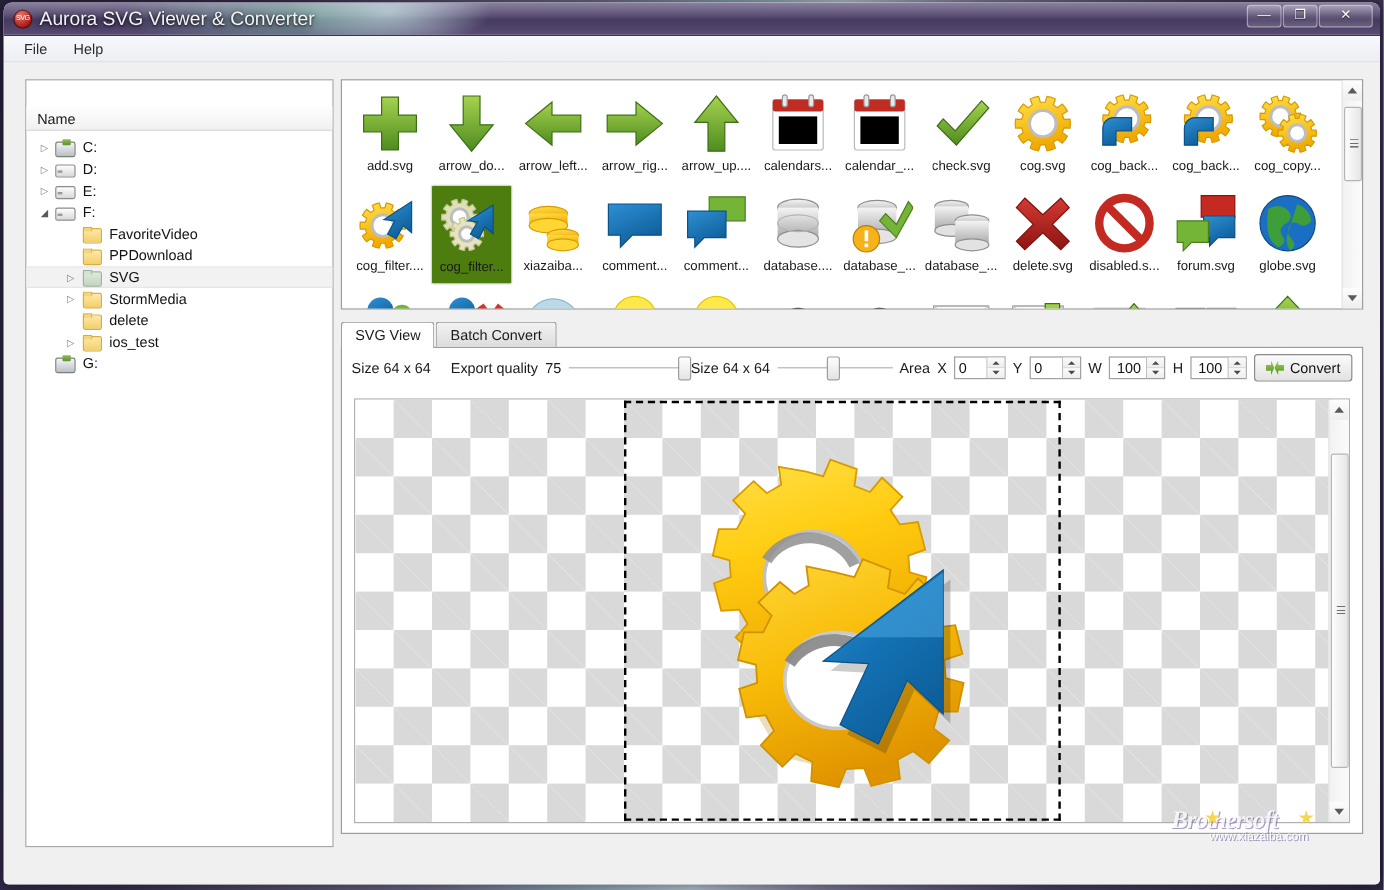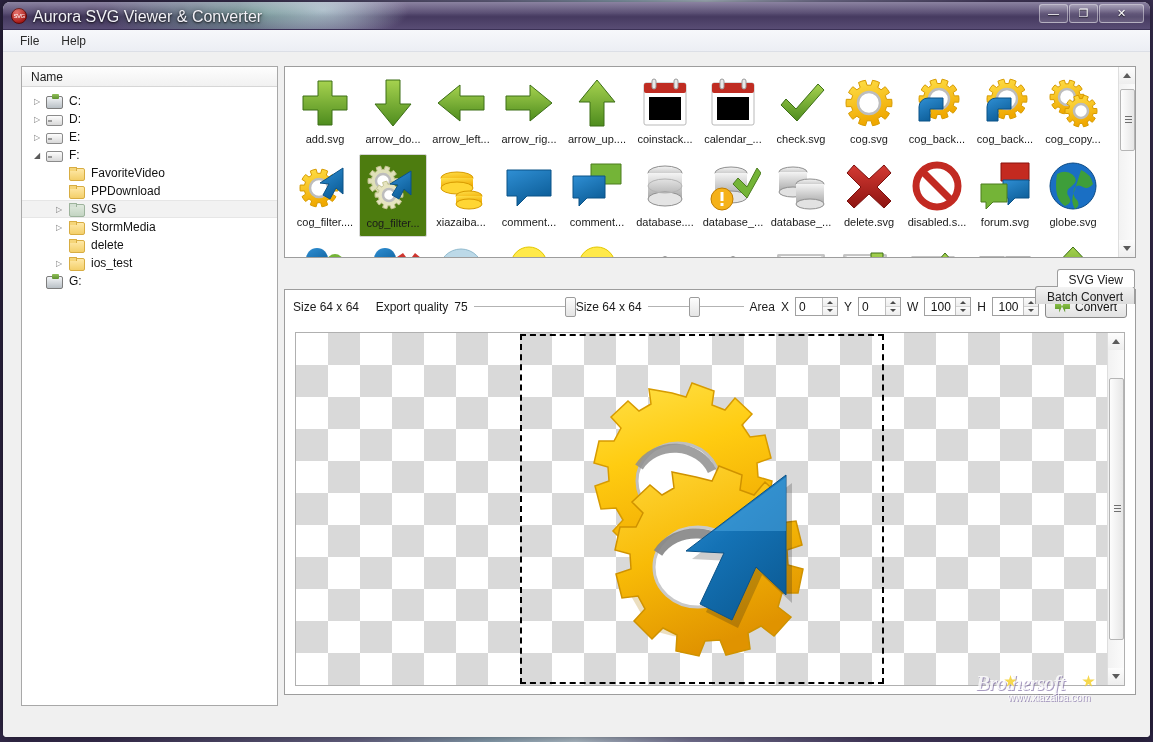--- a/index.html
+++ b/index.html
@@ -95,20 +95,21 @@
     width: 257px; height: 640px;
     background: #ffffff;
     border: 1px solid #a8a8a8;
   }
   #tree-header {
     height: 20px;
     background: linear-gradient(180deg,#fefefe,#f1f1f1);
     border-bottom: 1px solid #d6d6d6;
     font-size: 12px; color: #1b1b1b;
     padding: 3px 0 0 9px;
+    margin-top: 22px;
   }
   #tree-list { padding: 5px 0 0 0; }
   .tree-row {
     height: 18px; display: flex; align-items: center;
     font-size: 12px; color: #111;
     padding-left: 8px;
   }
   .tree-row.sel { background: #f2f2f2; border-top:1px solid #e6e6e6; border-bottom:1px solid #e6e6e6; }
   .twisty {
     width: 14px; text-align: center; color: #808080; font-size: 8px;
@@ -212,21 +213,21 @@
     content:""; position:absolute; left:4px; top:50%; margin-top:-4px;
     width:7px; height:7px;
     background: repeating-linear-gradient(180deg,#6f6f6f 0 1px, transparent 1px 3px);
   }
 
   
   #tabs {
     margin-top: 10px;
     height: 21px;
     display: flex; align-items: flex-end;
-    position: relative; z-index: 2; flex-direction: column;
+    position: relative; z-index: 2;
   }
   .tab {
     height: 21px; padding: 3px 11px 0 11px;
     font-size: 12px; color: #1b1b1b;
     border: 1px solid #9d9d9d; border-bottom: none;
     background: linear-gradient(180deg,#f3f3f3,#dcdcdc);
     border-radius: 3px 3px 0 0;
     margin-right: 1px;
   }
   .tab.active {
@@ -608,21 +609,21 @@
                         <stop offset="0" stop-color="#d43a33"></stop>
                         <stop offset="1" stop-color="#8d1411"></stop>
                       </linearGradient>
                     </defs>
                     <rect x="7" y="8" width="42" height="42" rx="2" fill="#ffffff" stroke="#b9b9b9"></rect>
                     <rect x="7" y="8" width="42" height="10" rx="2" fill="#c02c22"></rect>
                     <rect x="15" y="4" width="4" height="10" rx="2" fill="#e8e8e8" stroke="#9a9a9a"></rect>
                     <rect x="37" y="4" width="4" height="10" rx="2" fill="#e8e8e8" stroke="#9a9a9a"></rect>
                     <rect x="12" y="22" width="32" height="23" fill="#000000"></rect>
                   </svg></div>
-                <div class="icon-name">coinstack...</div>
+                <div class="icon-name">calendars...</div>
               </div>
               <div class="icon-cell">
                 <div class="icon-art"><svg viewBox="0 0 56 56" width="56" height="56">
                     <defs>
                       <linearGradient id="Gcalendar" x1="0" y1="0" x2="0" y2="1">
                         <stop offset="0" stop-color="#a6d24f"></stop>
                         <stop offset="1" stop-color="#4e8c1e"></stop>
                       </linearGradient>
                       <linearGradient id="Ycalendar" x1="0" y1="0" x2="0.3" y2="1">
                         <stop offset="0" stop-color="#ffe14a"></stop>

